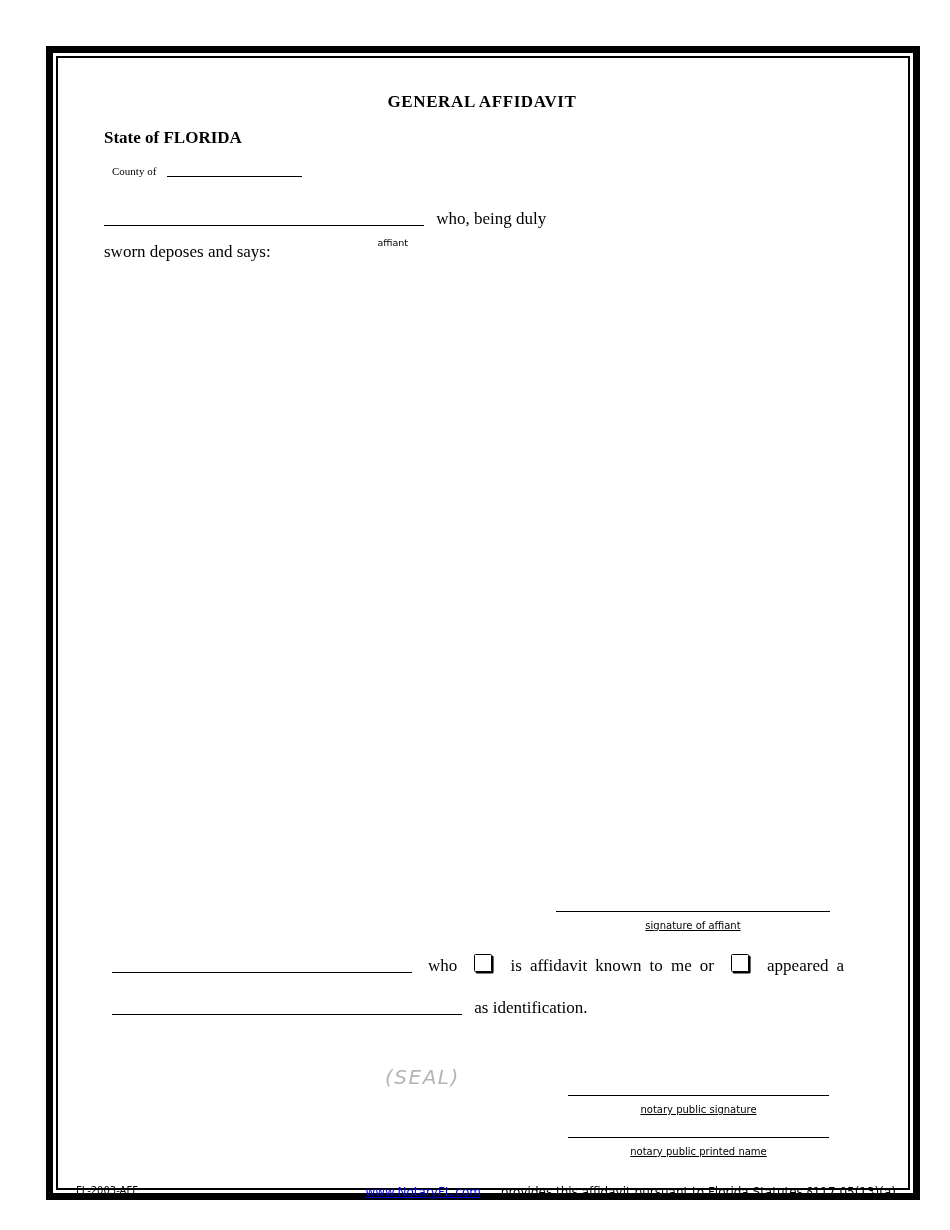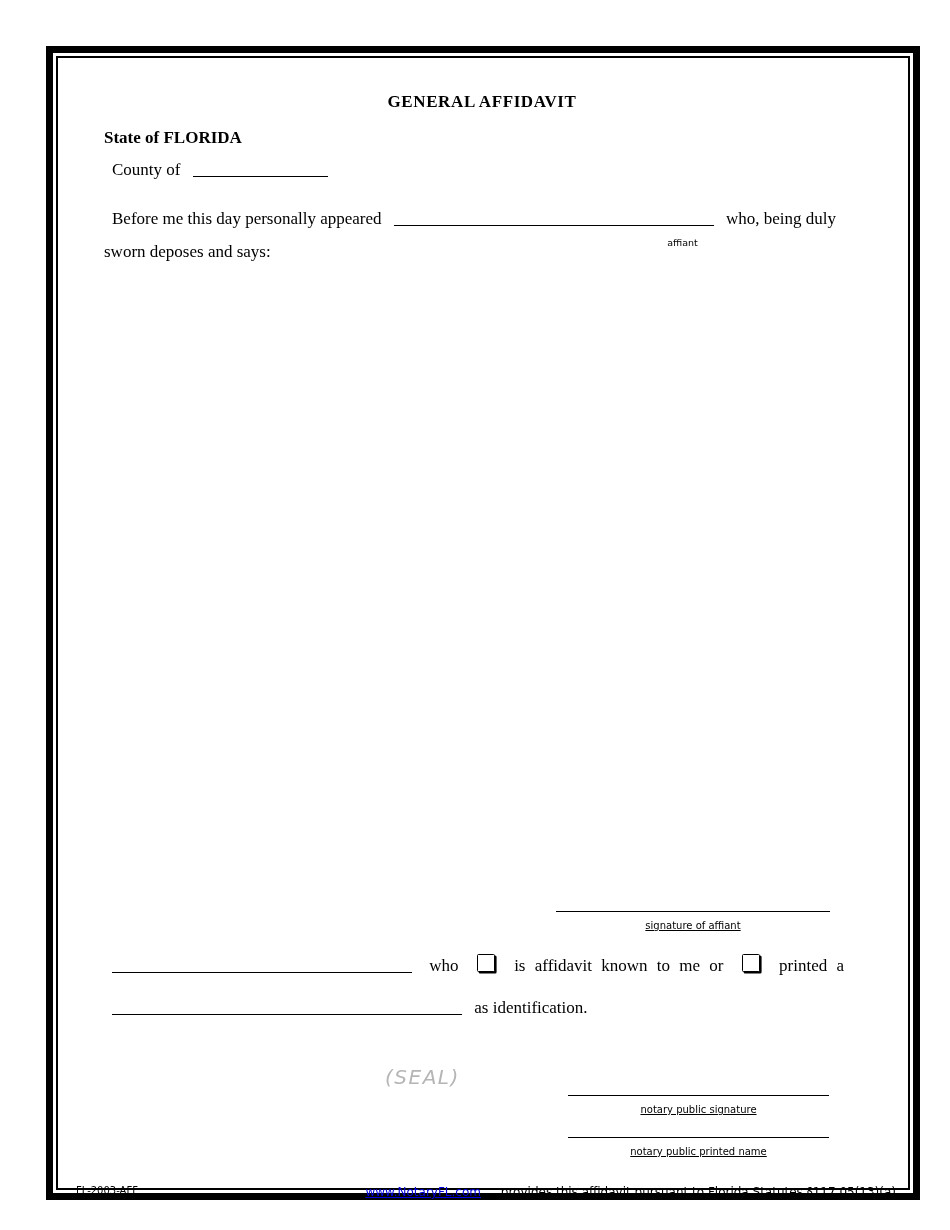--- a/index.html
+++ b/index.html
@@ -36,21 +36,21 @@
 
   .state-heading {
     position: absolute;
     left: 88px; top: 112px;
     font-size: 17px; font-weight: bold;
   }
 
   .county-line {
     position: absolute;
     left: 88px; top: 144px;
-    font-size: 17px;
+    font-size: 11px;
   }
 
   .appeared-line {
     position: absolute;
     left: 88px; top: 192px; width: 772px;
     font-size: 17px; line-height: 22px;
   }
 
   .deposes-line {
     position: absolute;
@@ -153,31 +153,31 @@
 </div>
 
 <div class="content">
 
   <div class="doc-title">GENERAL AFFIDAVIT</div>
 
   <div class="state-heading">State of FLORIDA</div>
 
   <div class="county-line"><span>County of</span> <span class="bl bl-county"></span></div>
 
-  <div class="appeared-line"><span>Before me this day personally appeared</span> <span class="bl bl-appeared"><span class="sub-label">affiant</span></span> <span>who, being duly</span></div>
+  <div class="appeared-line"> <span class="bl bl-appeared"><span class="sub-label">affiant</span></span> <span>who, being duly</span></div>
 
   <div class="deposes-line">sworn deposes and says:</div>
 
   <div class="sigline affiant-sig">
     <div class="rule"></div>
     <div class="caption">signature of affiant</div>
   </div>
 
   <div class="sworn-para">
-    <div class="jl"><span class="bl bl-s4"></span> <span>who</span> <span class="cb"></span> <span>is affidavit known to me or</span> <span class="cb"></span> <span>printed a</span></div>
+    <div class="jl"><span class="bl bl-s4"></span> <span>who</span> <span class="cb"></span> <span>is affidavit known to me or</span> <span class="cb"></span> <span>appeared a</span></div>
     <div><span class="bl bl-s5"></span> <span>as identification.</span></div>
   </div>
 
   <div class="seal-text">(SEAL)</div>
 
   <div class="sigline notary-sig">
     <div class="rule"></div>
     <div class="caption">notary public signature</div>
   </div>
 

